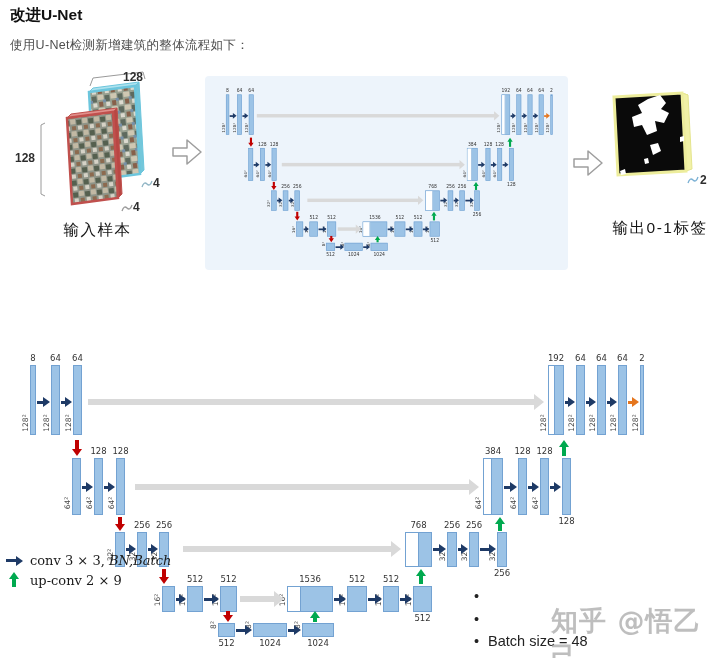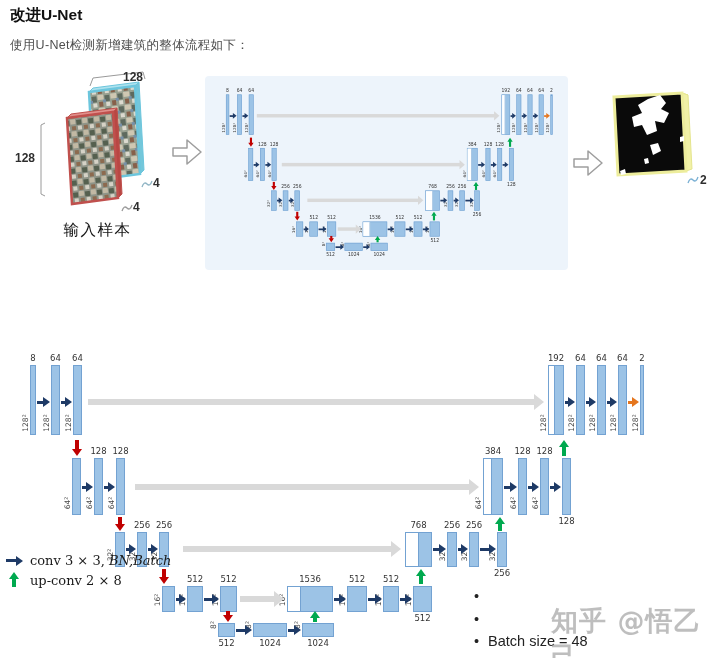--- a/index.html
+++ b/index.html
@@ -352,20 +352,21 @@
         <polygon points="14,12 82,8 86,86 18,90" fill="#0a0a0a" stroke="#eded9c" stroke-width="3"></polygon>
         <polygon points="48,14 60,10 66,18 61,24 69,28 64,38 55,36 57,46 47,50 42,40 34,42 32,32 42,28 38,20" fill="#ffffff"></polygon>
         <polygon points="50,60 58,58 61,66 53,70" fill="#ffffff"></polygon>
         <polygon points="44,74 48,73 49,78 45,79" fill="#ffffff"></polygon>
         <polygon points="80,52 84,51 84,56 80,57" fill="#ffffff"></polygon>
         <polygon points="20,86 25,84 26,89 21,90" fill="#ffffff"></polygon>
       </g>
       <path d="M88,98 q2,-6 5,-3 t5,-3" fill="none" stroke="#7ab0d4" stroke-width="1.3"></path>
     </svg>
     <span class="dim" style="left:100px;top:88px;">2</span>
+    <div class="fig-caption" style="top:133px;">输出0-1标签</div>
   </div>
 
 
   <div id="unet-main" class="unet">
       <div class="bar" style="left: 30px; top: 20px; width: 6px; height: 70px;"></div>
       <div class="blabel" style="left: 16px; top: 9px;">8</div>
       <div class="slabel" style="left: 13px; top: 74px;">128²</div>
       <div class="bar" style="left: 51px; top: 20px; width: 9px; height: 70px;"></div>
       <div class="blabel" style="left: 38.5px; top: 9px;">64</div>
       <div class="slabel" style="left: 34px; top: 74px;">128²</div>
@@ -614,21 +615,21 @@
         </div>
         <div class="lgtext">conv 3 × 3,<span class="lgit"> BN,Batch</span></div>
       </div>
       <div class="lgrow">
         <div class="lgicon">
           <div class="arr" style="left: 2.5px; top: 1px; width: 11px; height: 15px;">
             <div style="position: absolute; top: 0px; left: 0px; width: 0px; height: 0px; border-bottom: 7px solid rgb(0, 169, 79); border-left: 5.5px solid transparent; border-right: 5.5px solid transparent;"></div>
             <div style="position: absolute; left: 3.5px; top: 6px; width: 4px; height: 9px; background: rgb(0, 169, 79);"></div>
           </div>
         </div>
-        <div class="lgtext">up-conv 2 × 8</div>
+        <div class="lgtext">up-conv 2 × 9</div>
       </div>
     </div>
 
   <div id="hyper" class="abs hyper">
       <div class="hprow">
         <div class="hpbul">•</div>
       </div>
       <div class="hprow">
         <div class="hpbul">•</div>
       </div>

